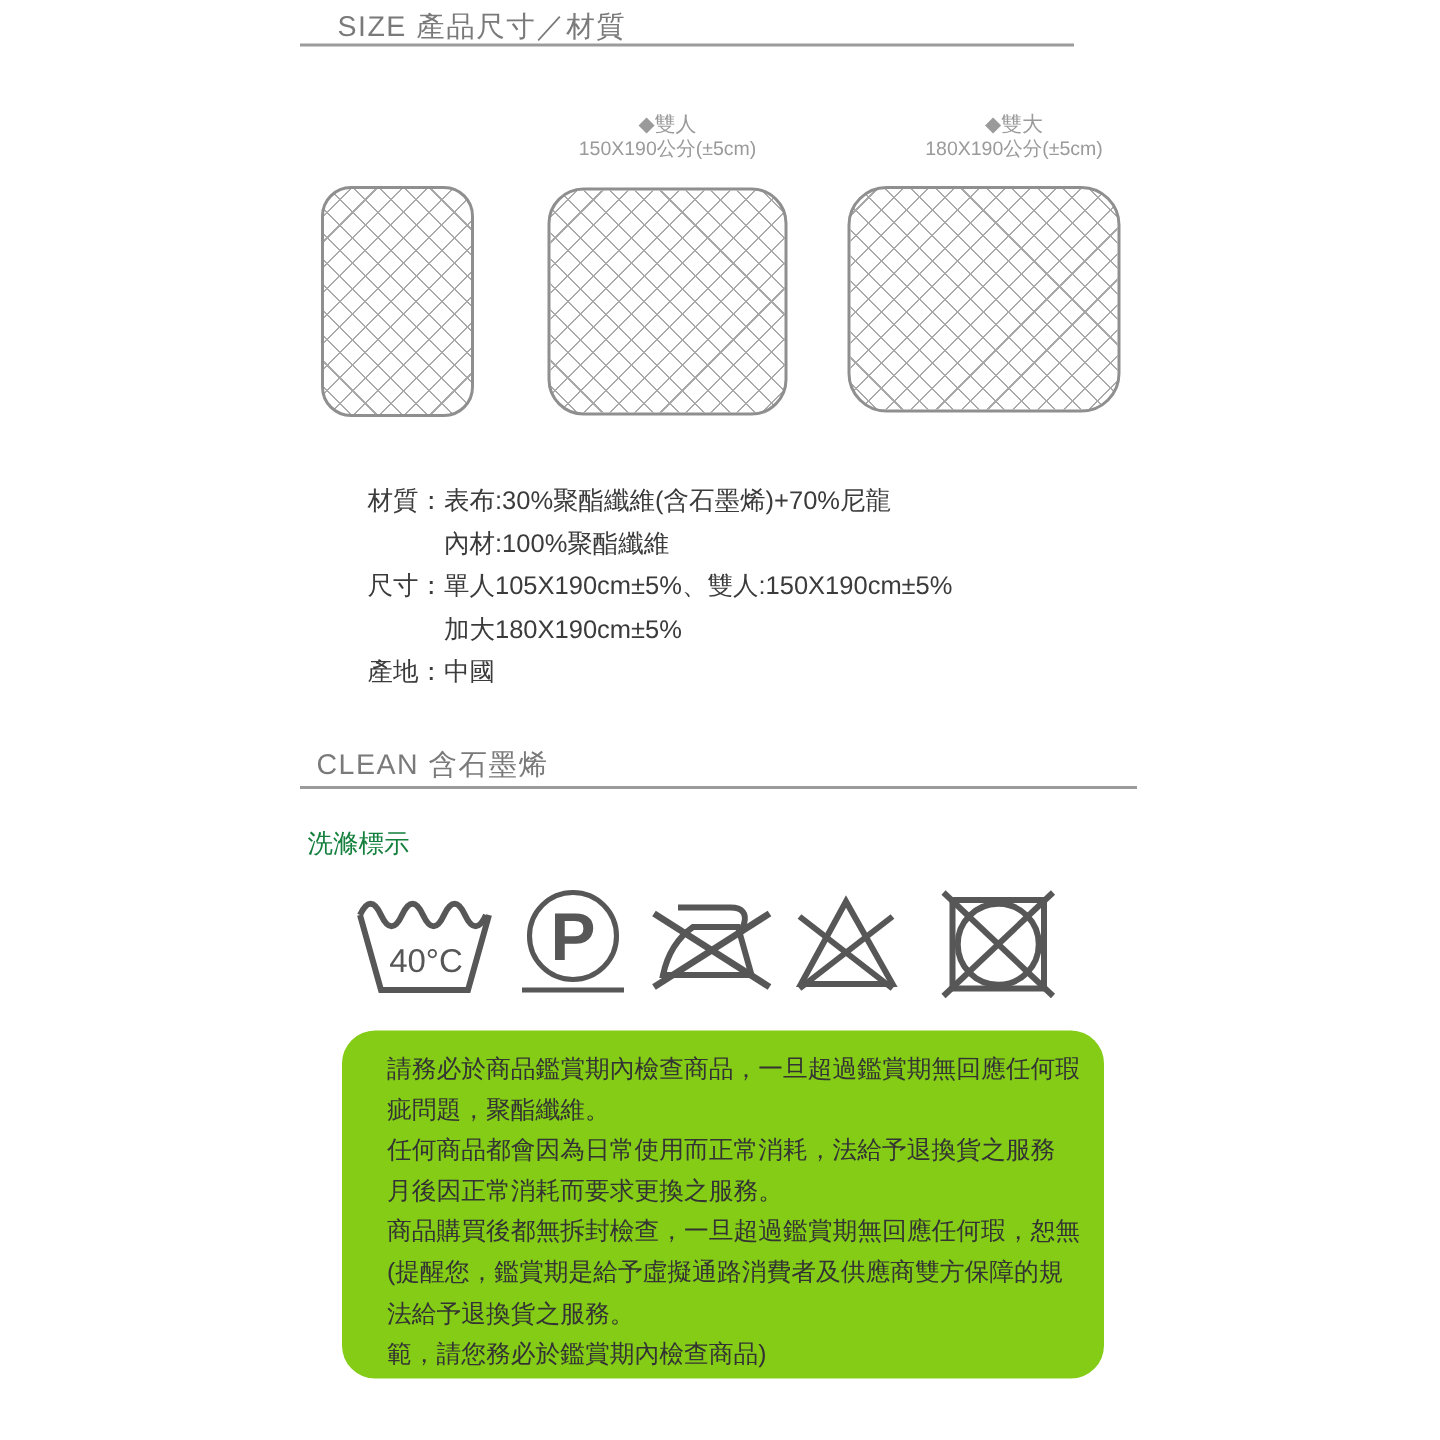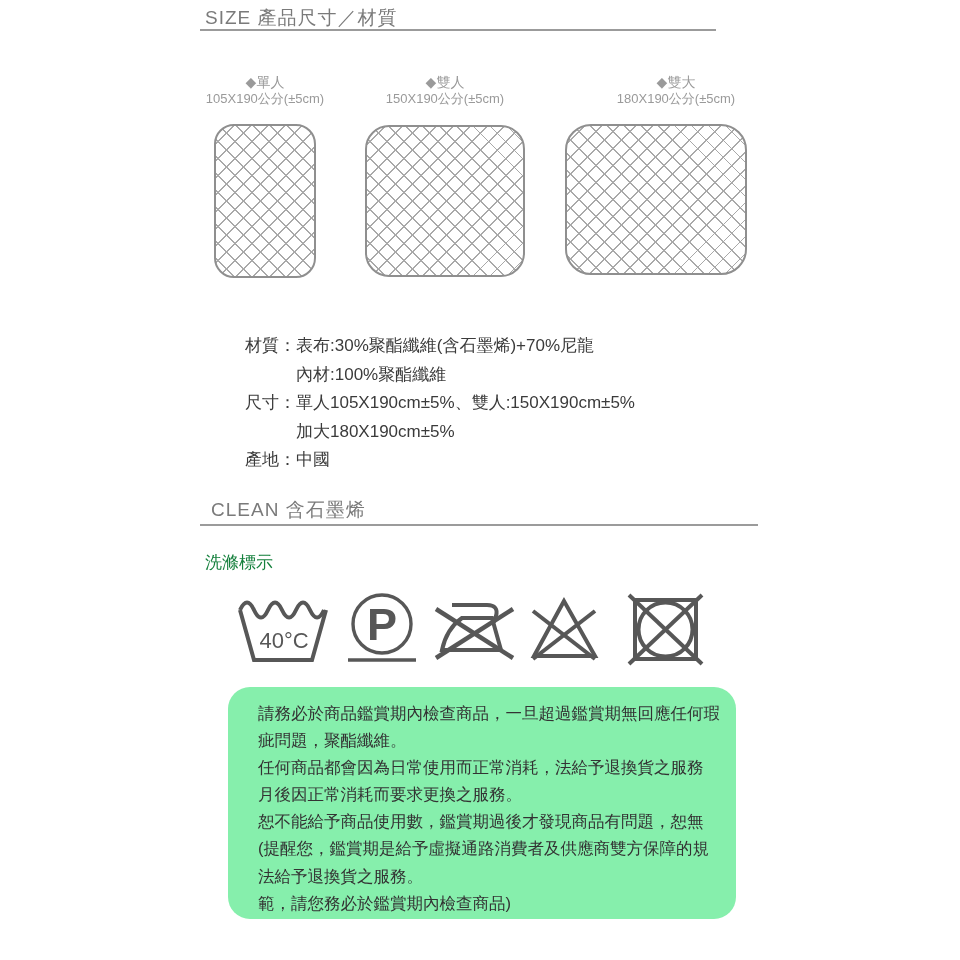--- a/index.html
+++ b/index.html
@@ -19,48 +19,44 @@
   
   .mattress{position:absolute;border:2px solid #8f8f8f;background-color:#fff;
     background-image:
       repeating-linear-gradient(45deg,#a9a9a9 0px,#a9a9a9 1px,transparent 1px,transparent 12px),
       repeating-linear-gradient(135deg,#a9a9a9 0px,#a9a9a9 1px,transparent 1px,transparent 12px);}
   .m1{left:214px;top:124px;width:98px;height:150px;border-radius:20px;}
   .m2{left:365px;top:125px;width:156px;height:148px;border-radius:24px;}
   .m3{left:565px;top:124px;width:178px;height:147px;border-radius:26px;}
 
   
-  #specs{left:245px;top:320px;font-size:17px;line-height:28.5px;color:#3b3b3b;white-space:nowrap;margin-top:12px;}
+  #specs{left:245px;top:320px;font-size:17px;line-height:28.5px;color:#3b3b3b;white-space:nowrap;}
   .spec-label{display:inline-block;width:51px;}
 
   
   #care-label{left:205px;top:551px;font-size:17px;color:#15803d;}
 
   
   .care-icon svg{display:block;}
   .care-icon *{stroke:#575757;fill:none;}
   .care-icon text{fill:#575757;stroke:none;font-family:"Liberation Sans","DejaVu Sans",sans-serif;}
 
   
-  #notice{left:228px;top:687px;width:508px;height:232px;background:#86efac;border-radius:22px;
+  #notice{left:228px;top:687px;width:508px;height:232px;background:#84cc16;border-radius:22px;
     box-sizing:border-box;padding:13px 24px 0 30px;color:#333333;font-size:16.5px;line-height:27.1px;}
   .notice-line{white-space:nowrap;}
 </style>
 </head>
 <body>
 
 <div id="page">
 
-  <div class="abs sec-title" style="left:205px;top:5px;">SIZE 產品尺寸／材質</div>
+  <div class="abs sec-title" style="left:225px;top:5px;">SIZE 產品尺寸／材質</div>
   <div class="abs sec-rule" style="left:200px;top:29px;width:516px;"></div>
 
-  <div class="variant" style="left:265px;">
-    <div class="vname">◆單人</div>
-    <div class="vdims">105X190公分(±5cm)</div>
-  </div>
   <div class="variant" style="left:445px;">
     <div class="vname">◆雙人</div>
     <div class="vdims">150X190公分(±5cm)</div>
   </div>
   <div class="variant" style="left:657px;margin-left:19px;">
     <div class="vname">◆雙大</div>
     <div class="vdims">180X190公分(±5cm)</div>
   </div>
 
   <div class="mattress m1"></div>
@@ -130,19 +126,19 @@
       <line x1="3" y1="2" x2="76" y2="71" stroke-width="4"></line>
       <line x1="76" y1="2" x2="3" y2="71" stroke-width="4"></line>
     </svg>
   </div>
 
   <div id="notice" class="abs">
     <div class="notice-line">請務必於商品鑑賞期內檢查商品，一旦超過鑑賞期無回應任何瑕</div>
     <div class="notice-line">疵問題，聚酯纖維。</div>
     <div class="notice-line">任何商品都會因為日常使用而正常消耗，法給予退換貨之服務</div>
     <div class="notice-line">月後因正常消耗而要求更換之服務。</div>
-    <div class="notice-line">恕不能給予商品使用數，鑑賞期過後才發現商品有問題，恕無</div>
+    <div class="notice-line">商品購買後都無拆封檢查，一旦超過鑑賞期無回應任何瑕，恕無</div>
     <div class="notice-line">(提醒您，鑑賞期是給予虛擬通路消費者及供應商雙方保障的規</div>
     <div class="notice-line">法給予退換貨之服務。</div>
     <div class="notice-line">範，請您務必於鑑賞期內檢查商品)</div>
   </div>
 
 </div>
 
 </body></html>

